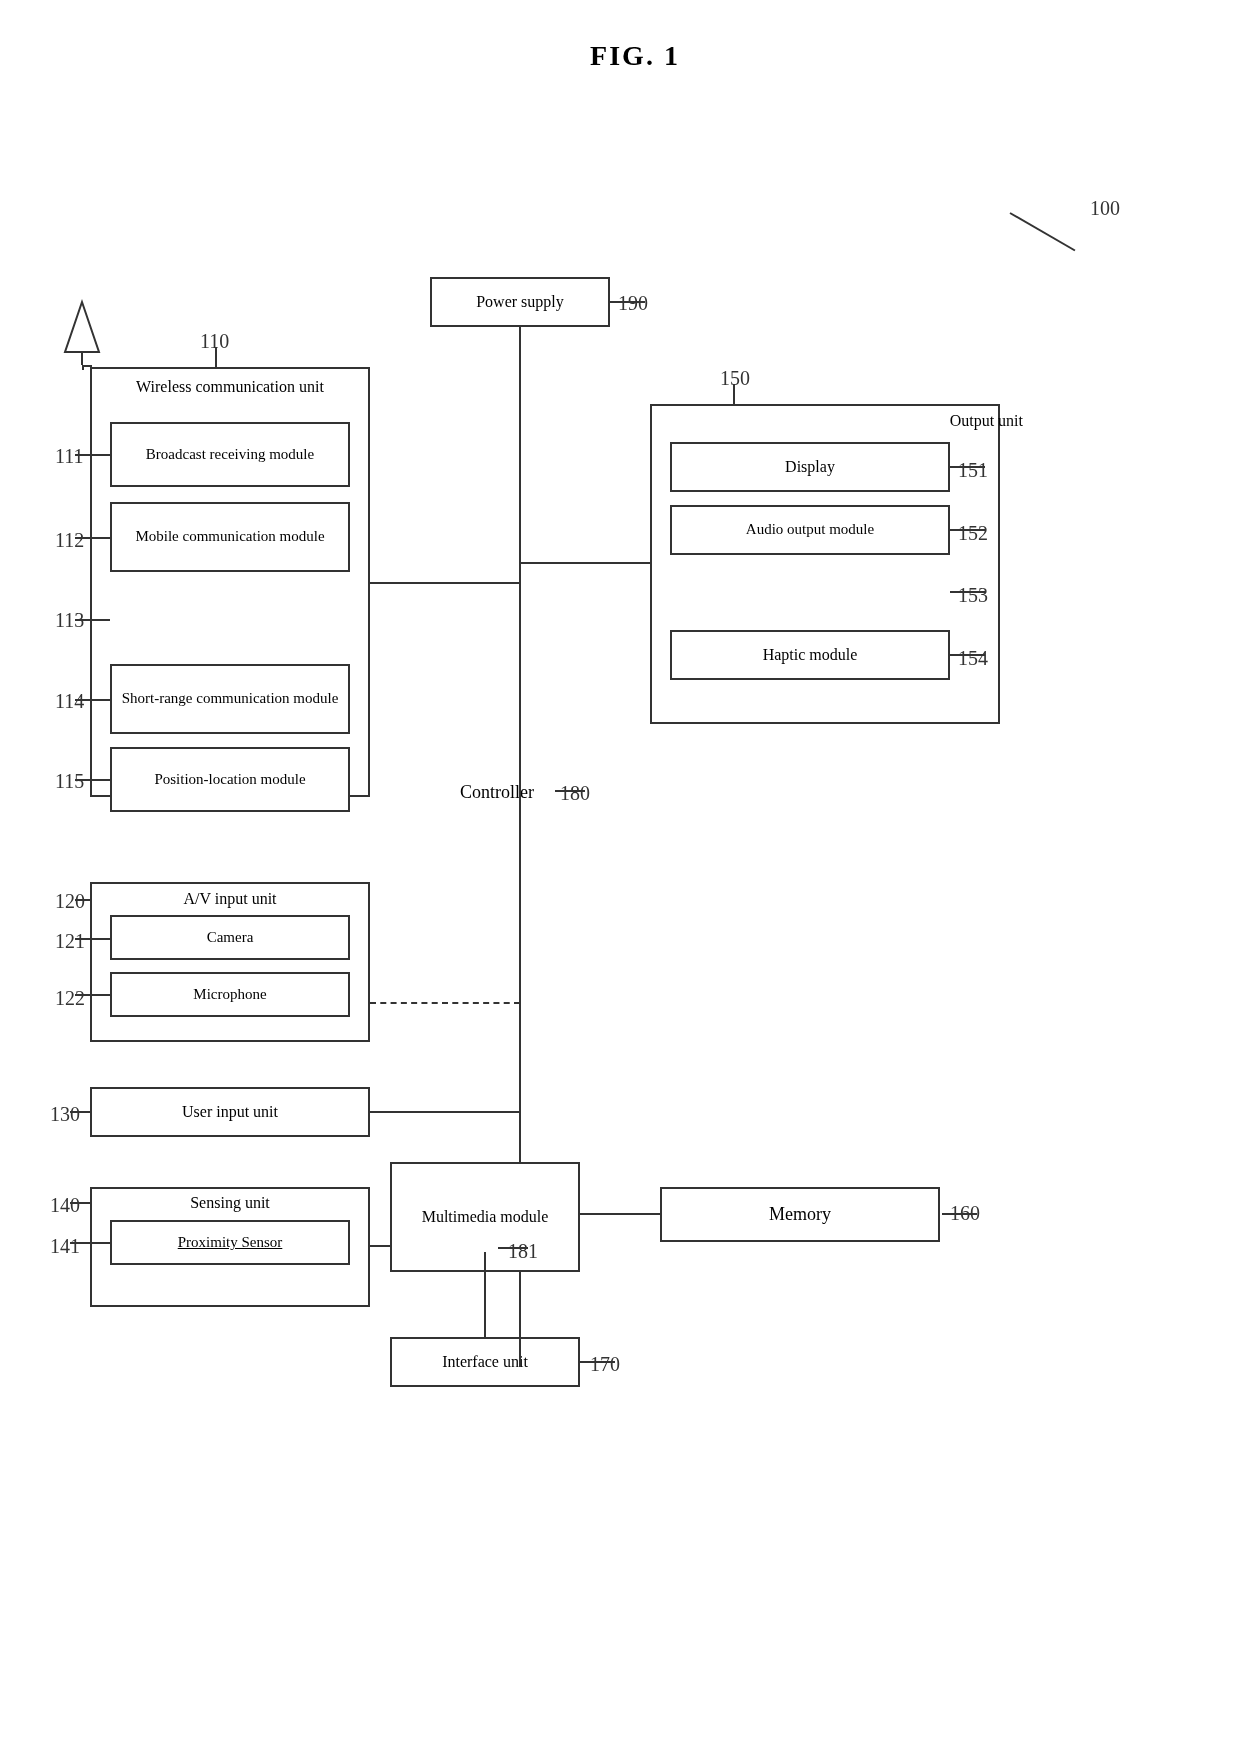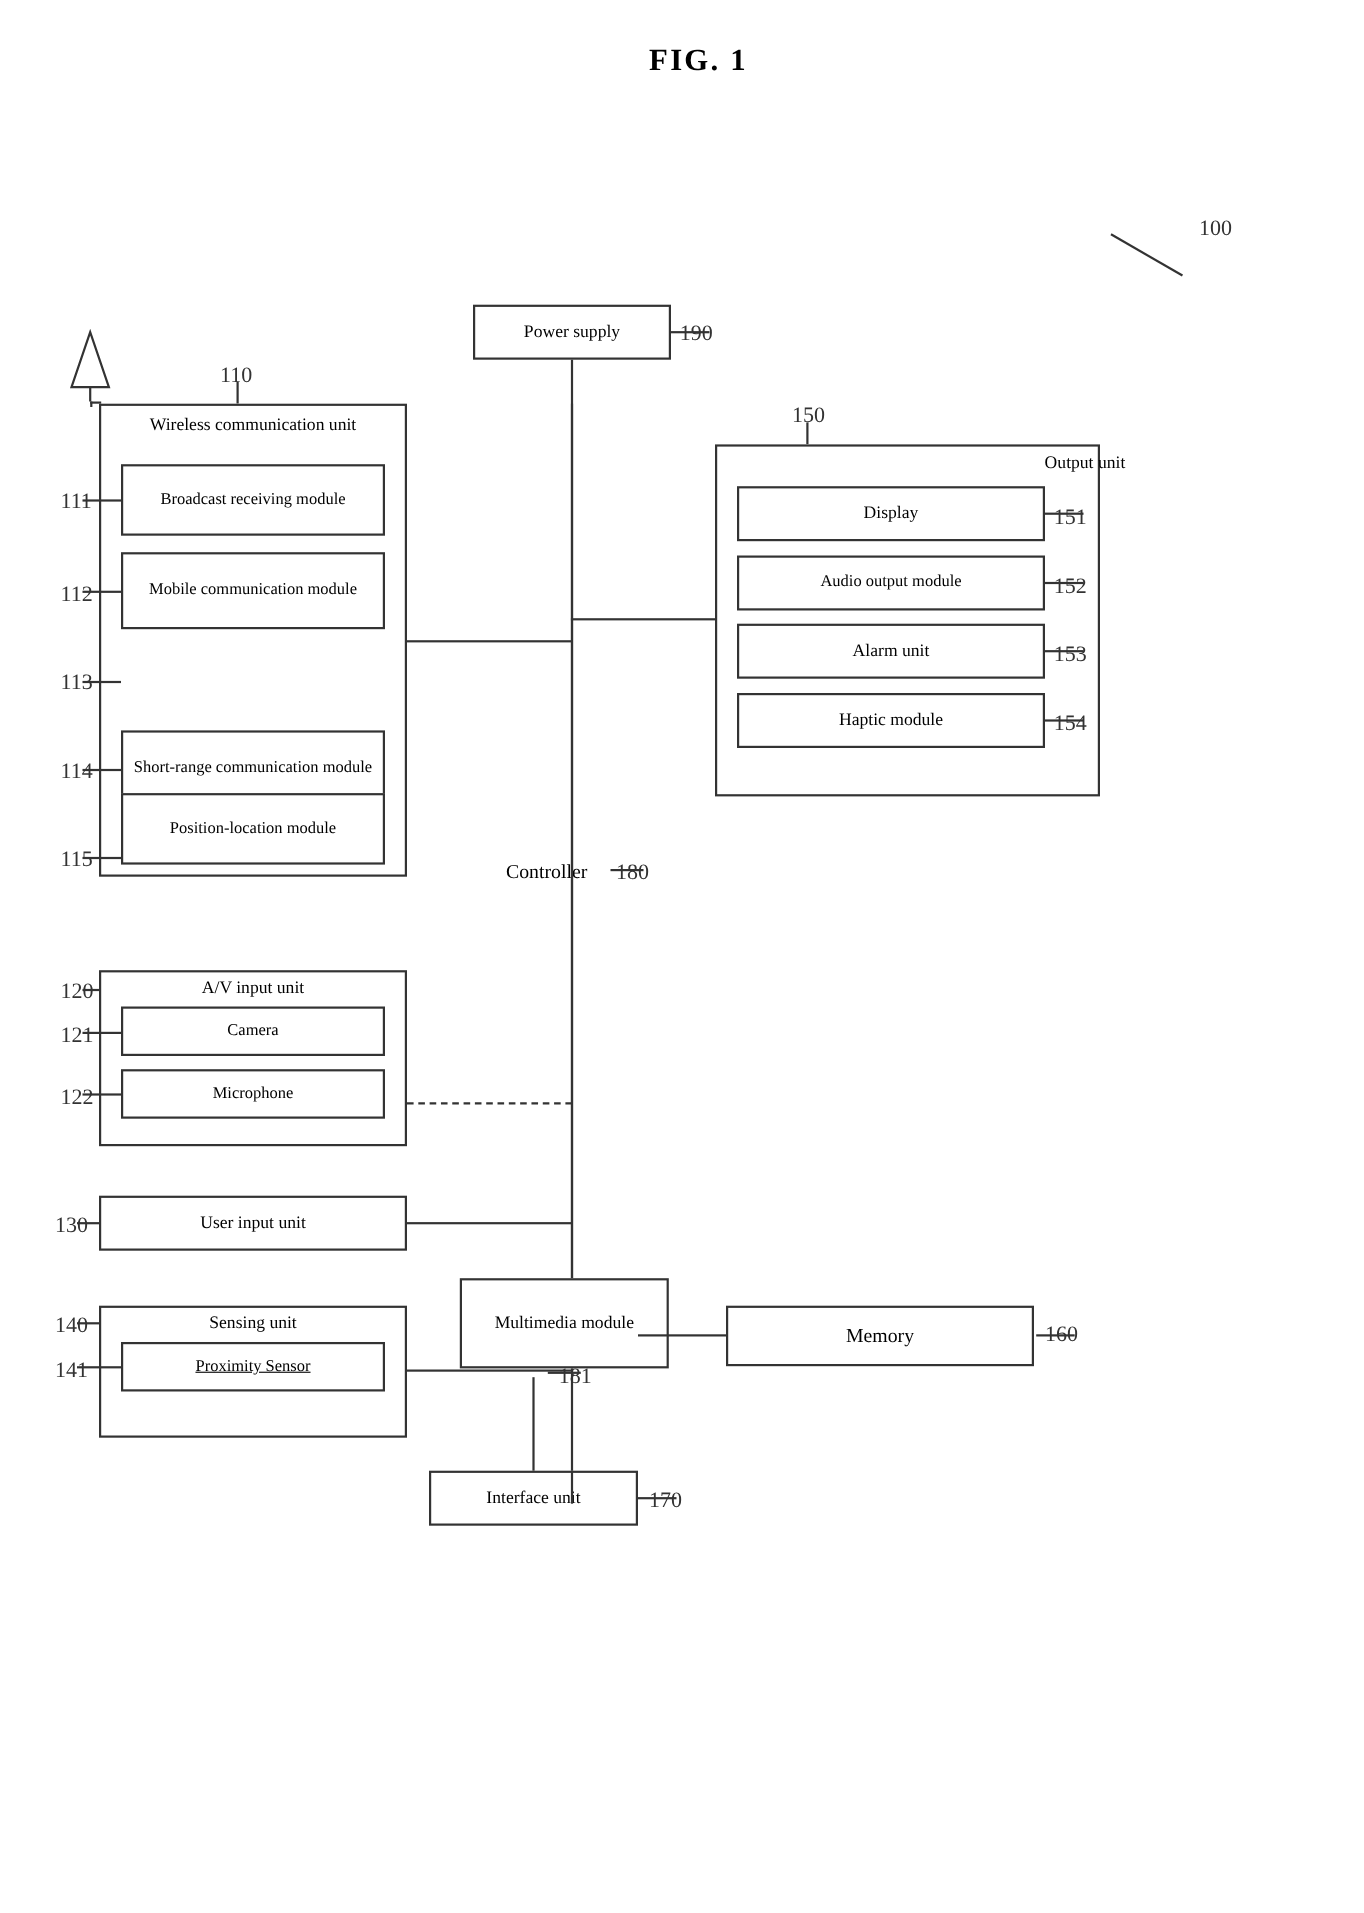--- a/index.html
+++ b/index.html
@@ -110,21 +110,21 @@
   <div class="line-h" style="top:537px; left:75px; width:35px;"></div>
 
   <div class="box" style="top:582px; left:110px; width:240px; height:70px; font-size:15px;">
     <span>Short-range
 communication
 module</span>
   </div>
   <div class="label-ref" style="top:608px; left:55px;">114</div>
   <div class="line-h" style="top:617px; left:75px; width:35px;"></div>
 
-  <div class="box" style="top:639px; left:110px; width:240px; height:65px; font-size:15px;">
+  <div class="box" style="top:665px; left:110px; width:240px; height:65px; font-size:15px;">
     <span>Position-location
 module</span>
   </div>
   <div class="label-ref" style="top:688px; left:55px;">115</div>
   <div class="line-h" style="top:697px; left:75px; width:35px;"></div>
 
   <svg style="position:absolute; top:215px; left:55px; width:55px; height:70px;" viewBox="0 0 55 70">
 
     <polygon points="27,5 10,55 44,55" fill="none" stroke="#333" stroke-width="2"></polygon>
     <line x1="27" y1="55" x2="27" y2="68" stroke="#333" stroke-width="2"></line>
@@ -194,35 +194,32 @@
   </div>
   <div class="label-ref" style="top:377px; left:958px;">151</div>
   <div class="line-h" style="top:384px; left:950px; width:35px;"></div>
 
   <div class="box" style="top:423px; left:670px; width:280px; height:50px; font-size:15px;">
     <span>Audio output module</span>
   </div>
   <div class="label-ref" style="top:440px; left:958px;">152</div>
   <div class="line-h" style="top:447px; left:950px; width:35px;"></div>
 
-  <div class="box" style="top:485px; left:670px; width:280px; height:50px; font-size:16px;">
-    <span>Alarm  unit</span>
-  </div>
   <div class="label-ref" style="top:502px; left:958px;">153</div>
   <div class="line-h" style="top:509px; left:950px; width:35px;"></div>
 
   <div class="box" style="top:548px; left:670px; width:280px; height:50px; font-size:16px;">
     <span>Haptic module</span>
   </div>
   <div class="label-ref" style="top:565px; left:958px;">154</div>
   <div class="line-h" style="top:572px; left:950px; width:35px;"></div>
 
   <div class="line-h" style="top:480px; left:519px; width:131px;"></div>
 
-  <div class="box" style="top:1080px; left:390px; width:190px; height:82px; font-size:16px;margin-left:28px;">
+  <div class="box" style="top:1080px; left:390px; width:190px; height:110px; font-size:16px;">
     <span>Multimedia
 module</span>
   </div>
   <div class="label-ref" style="top:1158px; left:508px;">181</div>
   <div class="line-h" style="top:1165px; left:498px; width:30px;"></div>
 
   <div class="line-v" style="top:1080px; left:519px; height:0px;"></div>
 
   <div class="box" style="top:1105px; left:660px; width:280px; height:55px; font-size:18px;">
     <span>Memory</span>

